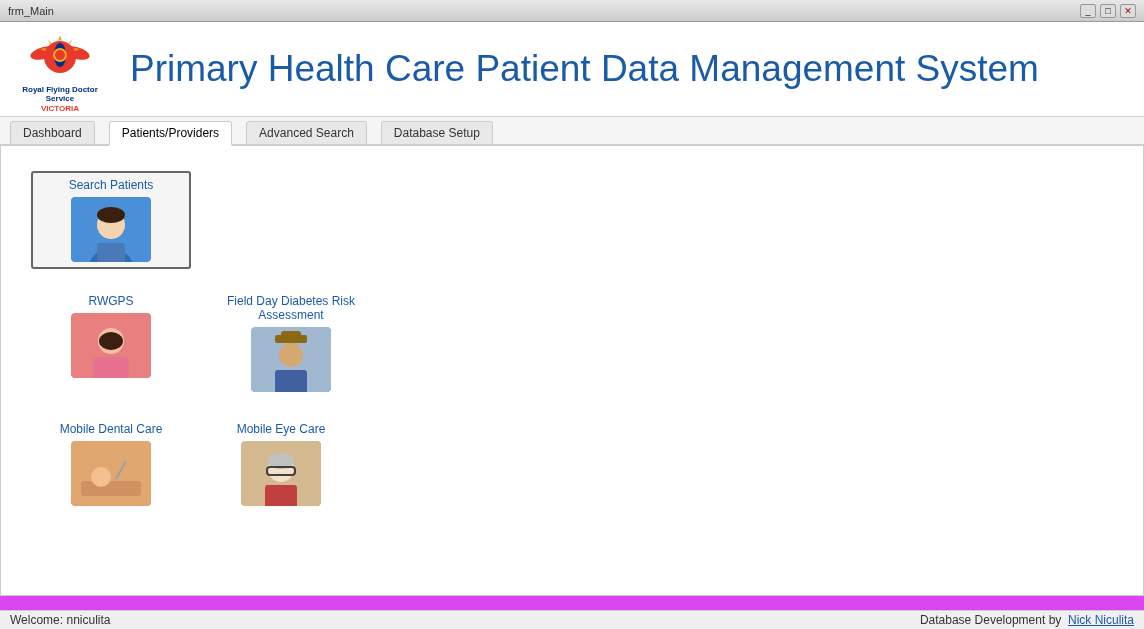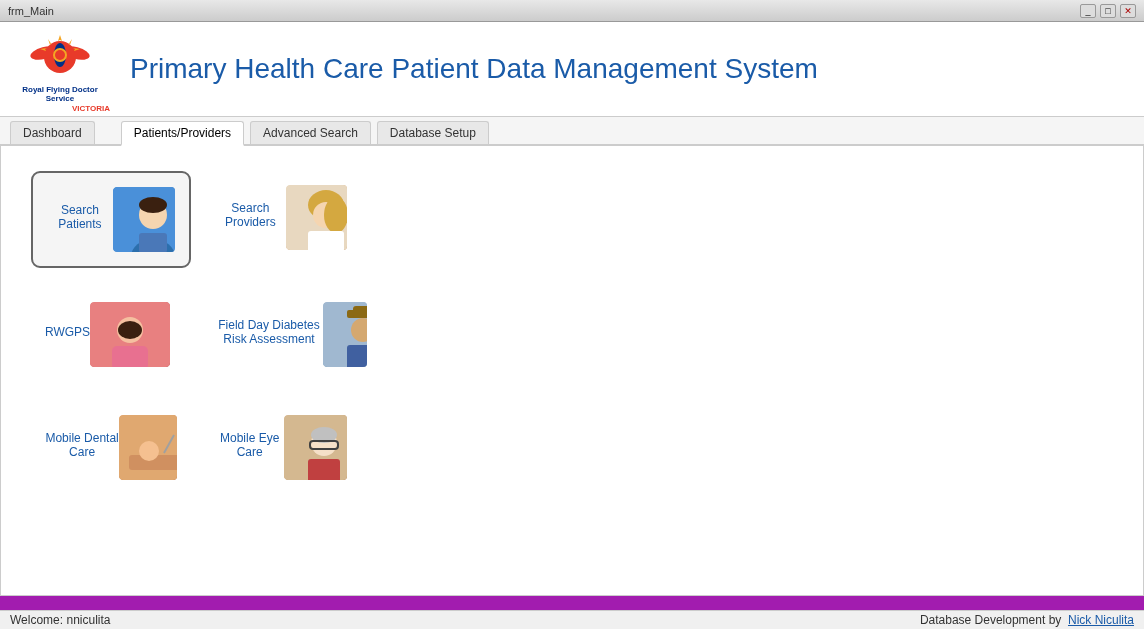--- a/index.html
+++ b/index.html
@@ -60,50 +60,49 @@
       margin-right: 20px;
     }
     .logo-text {
       font-size: 9px;
       color: #003087;
       text-align: center;
       line-height: 1.2;
       font-weight: bold;
     }
     .main-title {
-      font-size: 28px;
+      font-size: 37px;
       color: #1a5ba8;
       font-weight: normal;
       flex: 1;
     }
 
     
     .nav-tabs {
       background: #f5f5f5;
       border-bottom: 2px solid #ccc;
       padding: 4px 10px 0;
       display: flex;
-      gap: 6px;
+      gap: 14px;
     }
     .nav-tab {
       padding: 4px 12px;
       font-size: 12px;
       border: 1px solid #ccc;
       border-bottom: none;
       background: #e8e8e8;
       cursor: pointer;
       border-radius: 3px 3px 0 0;
       color: #333;
     }
     .nav-tab.active {
       background: white;
       border-bottom: 2px solid white;
       margin-bottom: -2px;
       color: #000;
-      margin-left: 20px;
     }
 
     
     .main-content {
       background: white;
       margin: 0;
       padding: 15px 20px;
       flex: 1;
       border: 1px solid #ccc;
       border-top: none;
@@ -121,26 +120,26 @@
       gap: 5px;
     }
     .menu-row {
       display: flex;
       gap: 10px;
       align-items: flex-start;
       margin-bottom: 15px;
     }
     .menu-item {
       display: flex;
-      flex-direction: row;
+      flex-direction: column;
       align-items: center;
       width: 160px;
       cursor: pointer;
-      padding: 14px;
-      border-radius: 9px;
+      padding: 5px;
+      border-radius: 3px;
     }
     .menu-item.selected {
       border: 2px solid #666;
       background: #f5f5f5;
     }
     .menu-item-label {
       font-size: 12px;
       color: #1a5ba8;
       text-align: center;
       margin-bottom: 5px;
@@ -197,21 +196,21 @@
       text-decoration: underline;
       cursor: pointer;
       margin-top: 22px;
     }
 
     
     .window {
       position: relative;
       width: 1144px;
       height: 629px;
-      background: #a21caf;
+      background: #d946ef;
     }
 
     
     .rfds-logo {
       width: 60px;
       height: 60px;
     }
   </style>
 </head>
 <body>
@@ -243,21 +242,21 @@
         <polygon points="42,14 40,20 39,18 38,20" fill="#f5a623"></polygon>
         <polygon points="50,24 44,26 45,24 43,23" fill="#f5a623"></polygon>
         <polygon points="18,14 20,20 21,18 22,20" fill="#f5a623"></polygon>
         <polygon points="10,24 16,26 15,24 17,23" fill="#f5a623"></polygon>
 
         <circle cx="30" cy="30" r="7" fill="#f5a623"></circle>
         <circle cx="30" cy="30" r="5" fill="#e83a2a"></circle>
       </svg>
       <div class="logo-text">
         <span style="font-size:8px; color:#003087; font-weight:bold; display:block; text-align:center;">Royal Flying Doctor Service</span>
-        <span style="font-size:8px; color:#e83a2a; display:block; text-align:right;">VICTORIA</span>
+        <span style="font-size:8px; color:#e83a2a; display:block; text-align:center;">VICTORIA</span>
       </div>
     </div>
     <h1 class="main-title">Primary Health Care Patient Data Management System</h1>
   </div>
 
   <div class="nav-tabs">
     <div class="nav-tab">Dashboard</div>
     <div class="nav-tab active">Patients/Providers</div>
     <div class="nav-tab">Advanced Search</div>
     <div class="nav-tab">Database Setup</div>
@@ -282,38 +281,20 @@
                   <circle cx="40" cy="28" r="14" fill="#f5d5b0"></circle>
 
                   <ellipse cx="40" cy="18" rx="14" ry="8" fill="#3a2010"></ellipse>
 
                   <rect x="26" y="46" width="28" height="20" fill="#4a78b8" rx="3"></rect>
                 </svg>
               </div>
             </div>
           </div>
 
-          <div class="menu-item">
-            <span class="menu-item-label">Search Providers</span>
-            <div class="menu-item-image">
-              <div class="photo photo-search-providers">
-                <svg width="80" height="65" viewBox="0 0 80 65">
-                  <rect width="80" height="65" fill="#e8d8c0"></rect>
-
-                  <ellipse cx="40" cy="20" rx="18" ry="15" fill="#d4a840"></ellipse>
-
-                  <circle cx="40" cy="30" r="13" fill="#f5d5b0"></circle>
-
-                  <ellipse cx="50" cy="30" rx="12" ry="18" fill="#d4a840"></ellipse>
-
-                  <rect x="22" y="46" width="36" height="22" fill="white" rx="3"></rect>
-                </svg>
-              </div>
-            </div>
-          </div>
         </div>
 
         <div class="menu-row">
           <div class="menu-item">
             <span class="menu-item-label">RWGPS</span>
             <div class="menu-item-image">
               <div class="photo photo-rwgps">
                 <svg width="80" height="65" viewBox="0 0 80 65">
                   <rect width="80" height="65" fill="#e88080"></rect>
 

